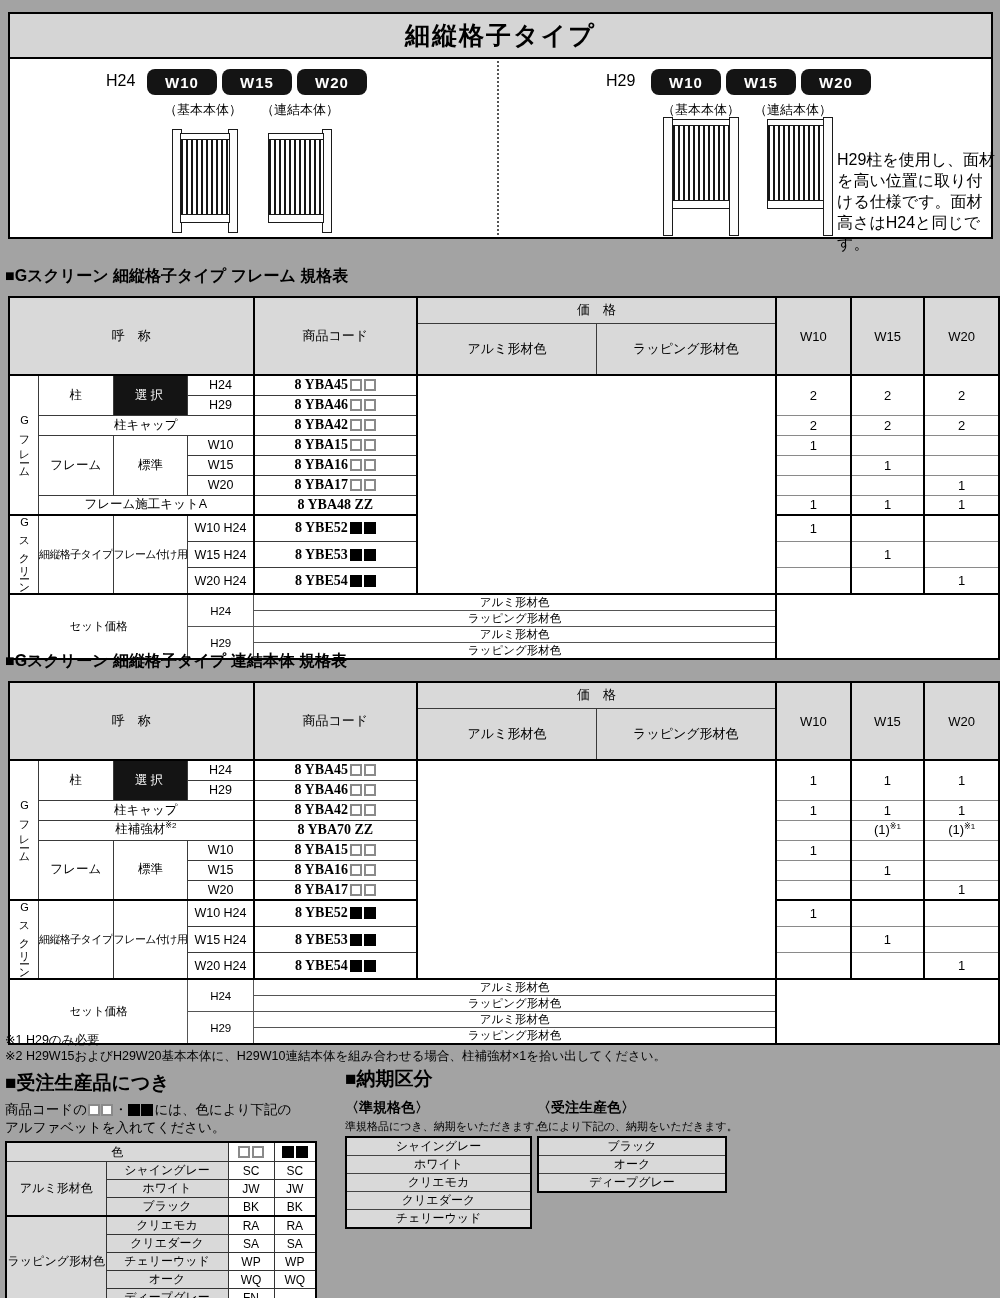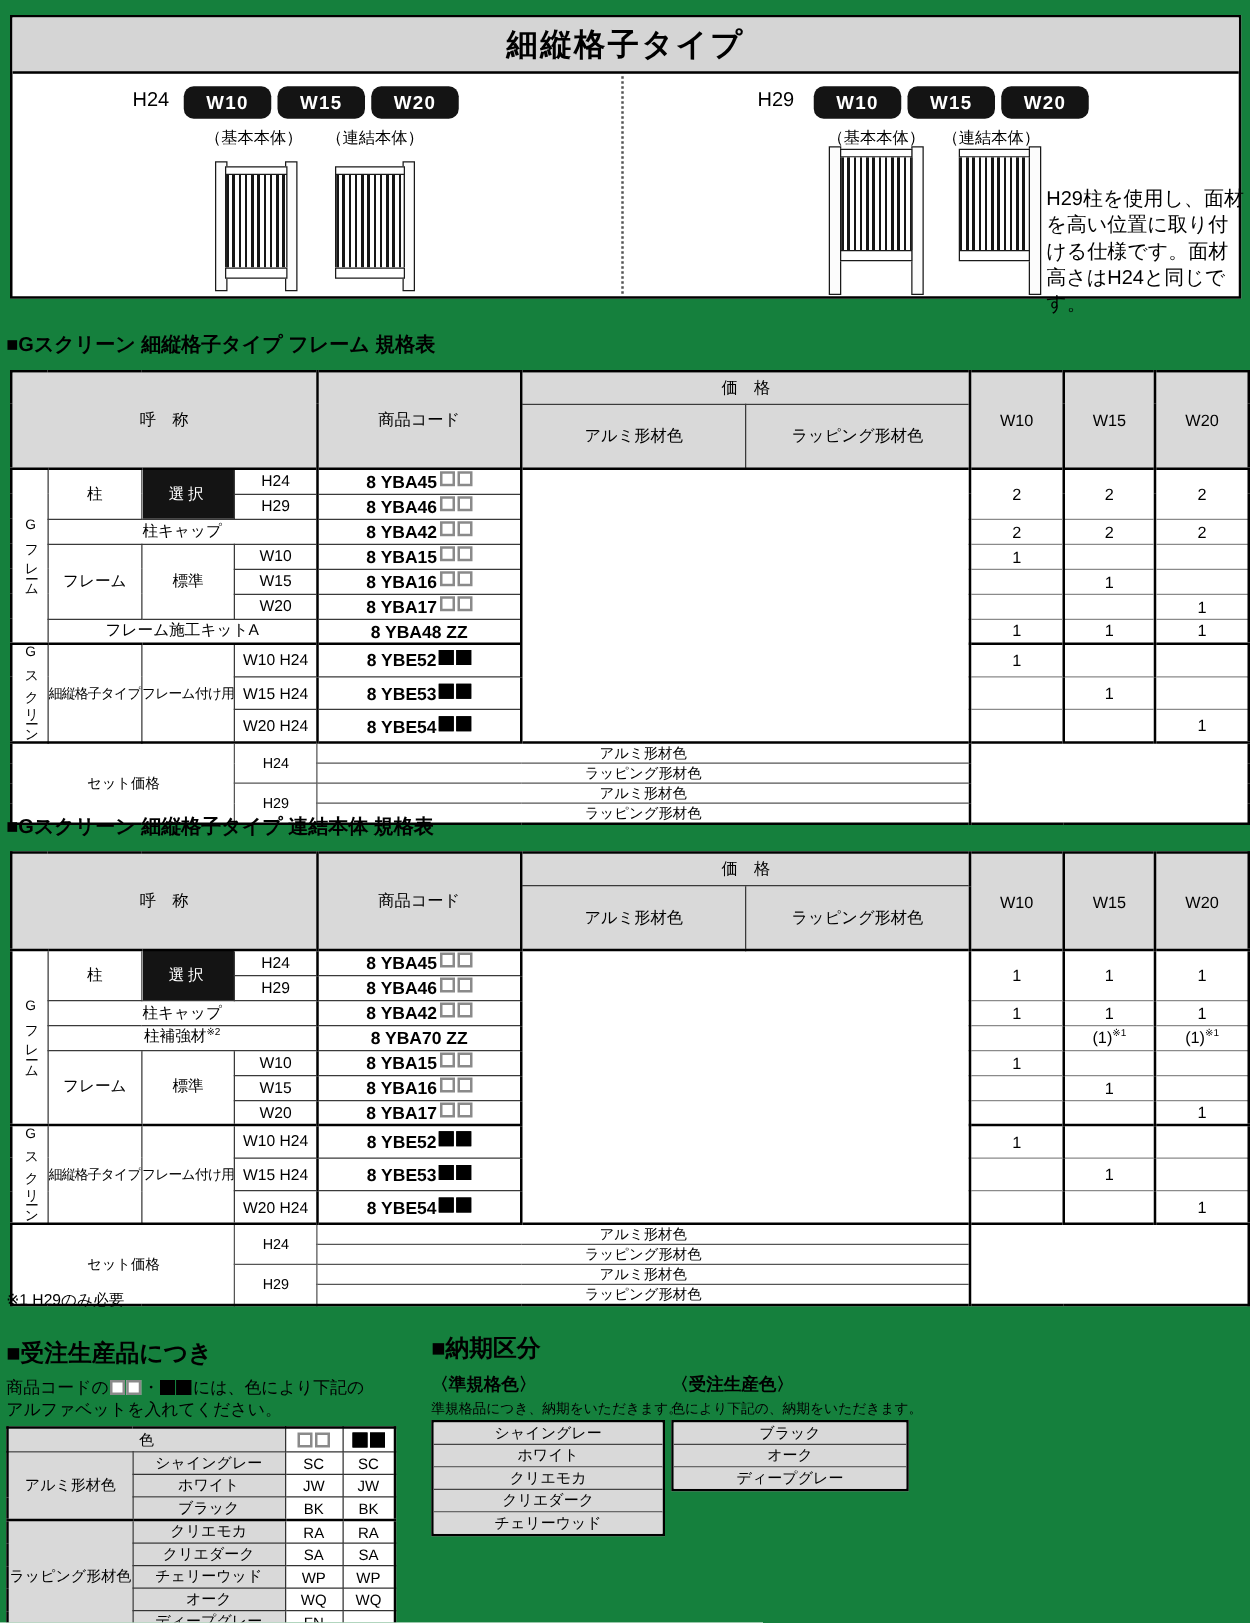--- a/index.html
+++ b/index.html
@@ -1,16 +1,16 @@
 <!DOCTYPE html>
 <html><head>
 <meta charset="utf-8">
 <style>
   html,body{margin:0;padding:0;background:#fff;}
-  #page{position:relative;width:1000px;height:1298px;background:#15803d;overflow:hidden;
+  #page{position:relative;width:1000px;height:1298px;background:#a3a3a3;overflow:hidden;
         font-family:"Liberation Sans","DejaVu Sans",sans-serif;color:#000;}
   .abs{position:absolute;}
 
   
   .top-box{left:8px;top:12px;width:985px;height:227px;border:2px solid #000;box-sizing:border-box;background:#fff;}
   .title-bar{height:43px;background:#d5d5d5;border-bottom:2px solid #000;display:flex;align-items:center;justify-content:center;gap:4px;}
   .big-title{font-size:25px;font-weight:bold;letter-spacing:2px;}
   .sub-title{font-size:12px;font-weight:bold;}
   .top-body{position:relative;height:178px;}
   .hlabel{font-size:16px;}
@@ -51,21 +51,21 @@
   .spec tbody tr{height:20px;}
   .spec tbody tr.first td{border-top:2px solid #000;}
   .spec tr.thick td{border-top:2px solid #000;}
   .bl2{border-left:2px solid #000 !important;}
   .br2{border-right:2px solid #000 !important;}
   .spec td.qty{border-top-color:#8a8a8a;border-bottom-color:#8a8a8a;font-size:13px;}
   .spec tr.thick td.qty{border-top-color:#000;}
   .group-strip span{writing-mode:vertical-rl;text-orientation:upright;font-size:11px;letter-spacing:2px;line-height:1;}
   .blackcell{background:#141414;color:#fff;letter-spacing:3px;font-size:12.5px;}
   .code-cell{font-weight:bold;font-size:14px;}
-  .code-wrap{display:flex;justify-content:center;gap:2px;}
+  .code-wrap{display:flex;align-items:center;justify-content:center;gap:2px;font-family:Liberation Serif, serif;}
   .sq{display:inline-block;width:12px;height:12px;box-sizing:border-box;}
   .sq.open{border:2px solid #8a8a8a;background:#fff;}
   .sq.filled{background:#000;border:1px solid #000;}
   .lbl.tight{font-size:11px;letter-spacing:-0.6px;}
   sup.tiny{font-size:8px;}
   .spec tr.setr{height:15px;}
   .spec tr.setr td{border-color:#555;font-size:11.5px;}
   .spec tr.setfirst td{border-top:2px solid #000;}
   .setlbl{font-size:12.5px;}
 
@@ -521,20 +521,21 @@
             <td class="set-price-lbl br2" colspan="3">アルミ形材色</td>
           </tr>
           <tr class="setr">
             <td class="set-price-lbl br2" colspan="3">ラッピング形材色</td>
           </tr>
         </tbody>
       </table>
     </div>
 
   <div class="abs fnote" style="left:5px;top:1032px;">※1 H29のみ必要</div>
+  <div class="abs fnote" style="left:5px;top:1048px;">※2 H29W15およびH29W20基本本体に、H29W10連結本体を組み合わせる場合、柱補強材×1を拾い出してください。</div>
 
   <div class="abs sec-title" style="left:5px;top:1070px;">■受注生産品につき</div>
   <div class="abs cn-desc" style="left:5px;top:1101px;">
     <span>商品コードの</span>
     <span class="sq open"></span>
       <span class="sq open"></span>
     <span>・</span>
     <span class="sq filled"></span>
       <span class="sq filled"></span>
     <span>には、色により下記の</span>

